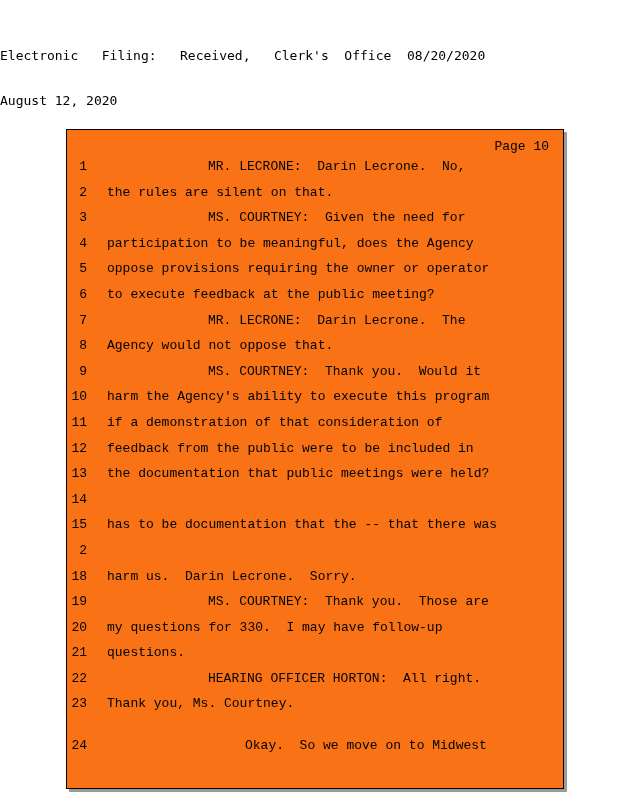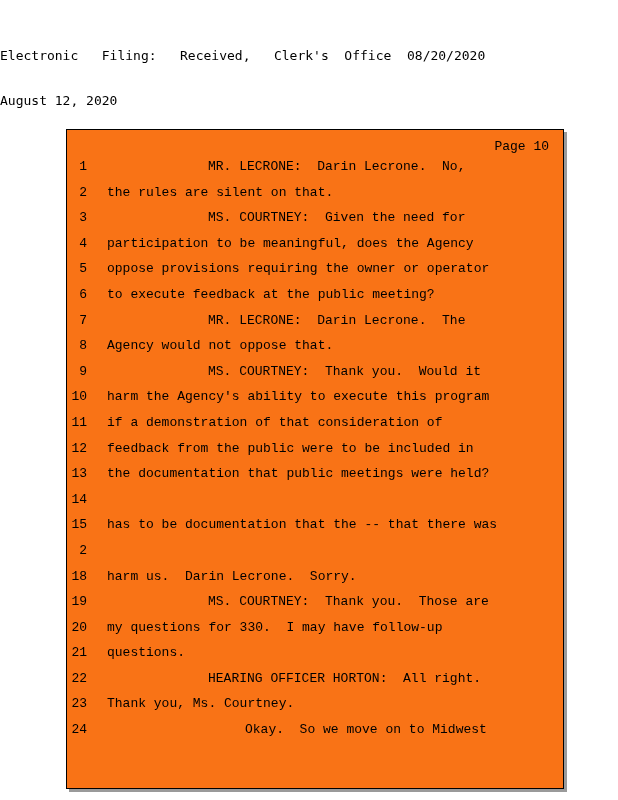--- a/index.html
+++ b/index.html
@@ -51,21 +51,21 @@
     text-align: right;
     flex: 0 0 auto;
   }
   .line-text {
     margin-left: 20px;
     flex: 1 1 auto;
     overflow: hidden;
   }
   .indent-none    { padding-left: 0; }
   .indent-speaker { padding-left: 101px; }
-  .indent-deep    { padding-left: 138px; }
+  .indent-deep    { padding-left: 138px; margin-top: 16px; }
 </style>
 </head>
 <body>
 
 <div class="filing-header">
   <div>Electronic   Filing:   Received,   Clerk's  Office  08/20/2020</div>
   <div>August 12, 2020</div>
 </div>
 
 <div class="transcript-page">

